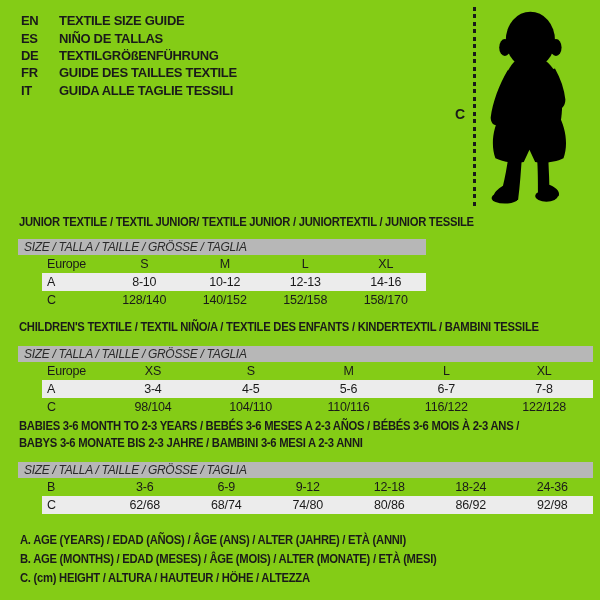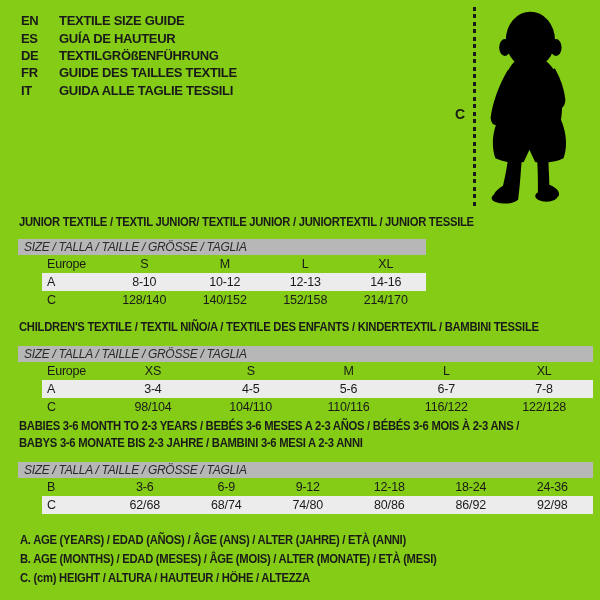--- a/index.html
+++ b/index.html
@@ -47,21 +47,21 @@
 
 <div class="page">
 
   <div class="langs">
     <div class="lang-row">
       <span class="lang-code">EN</span>
       <span class="lang-text">TEXTILE SIZE GUIDE</span>
     </div>
     <div class="lang-row">
       <span class="lang-code">ES</span>
-      <span class="lang-text">GUÍA DE HAUTEUR</span>
+      <span class="lang-text">NIÑO DE TALLAS</span>
     </div>
     <div class="lang-row">
       <span class="lang-code">DE</span>
       <span class="lang-text">TEXTILGRÖßENFÜHRUNG</span>
     </div>
     <div class="lang-row">
       <span class="lang-code">FR</span>
       <span class="lang-text">GUIDE DES TAILLES TEXTILE</span>
     </div>
     <div class="lang-row">
@@ -103,21 +103,21 @@
       <div class="tcell">8-10</div>
       <div class="tcell">10-12</div>
       <div class="tcell">12-13</div>
       <div class="tcell">14-16</div>
     </div>
     <div class="trow">
       <div class="tlabel">C</div>
       <div class="tcell">128/140</div>
       <div class="tcell">140/152</div>
       <div class="tcell">152/158</div>
-      <div class="tcell">214/170</div>
+      <div class="tcell">158/170</div>
     </div>
   </div>
 
   <div class="sec-title cond" style="top:319px;">CHILDREN'S TEXTILE / TEXTIL NIÑO/A / TEXTILE DES ENFANTS / KINDERTEXTIL / BAMBINI TESSILE</div>
   <div class="sg-table" style="top:346px;width:575px;">
     <div class="size-bar">SIZE / TALLA / TAILLE / GRÖSSE / TAGLIA</div>
     <div class="trow">
       <div class="tlabel">Europe</div>
       <div class="tcell">XS</div>
       <div class="tcell">S</div>

